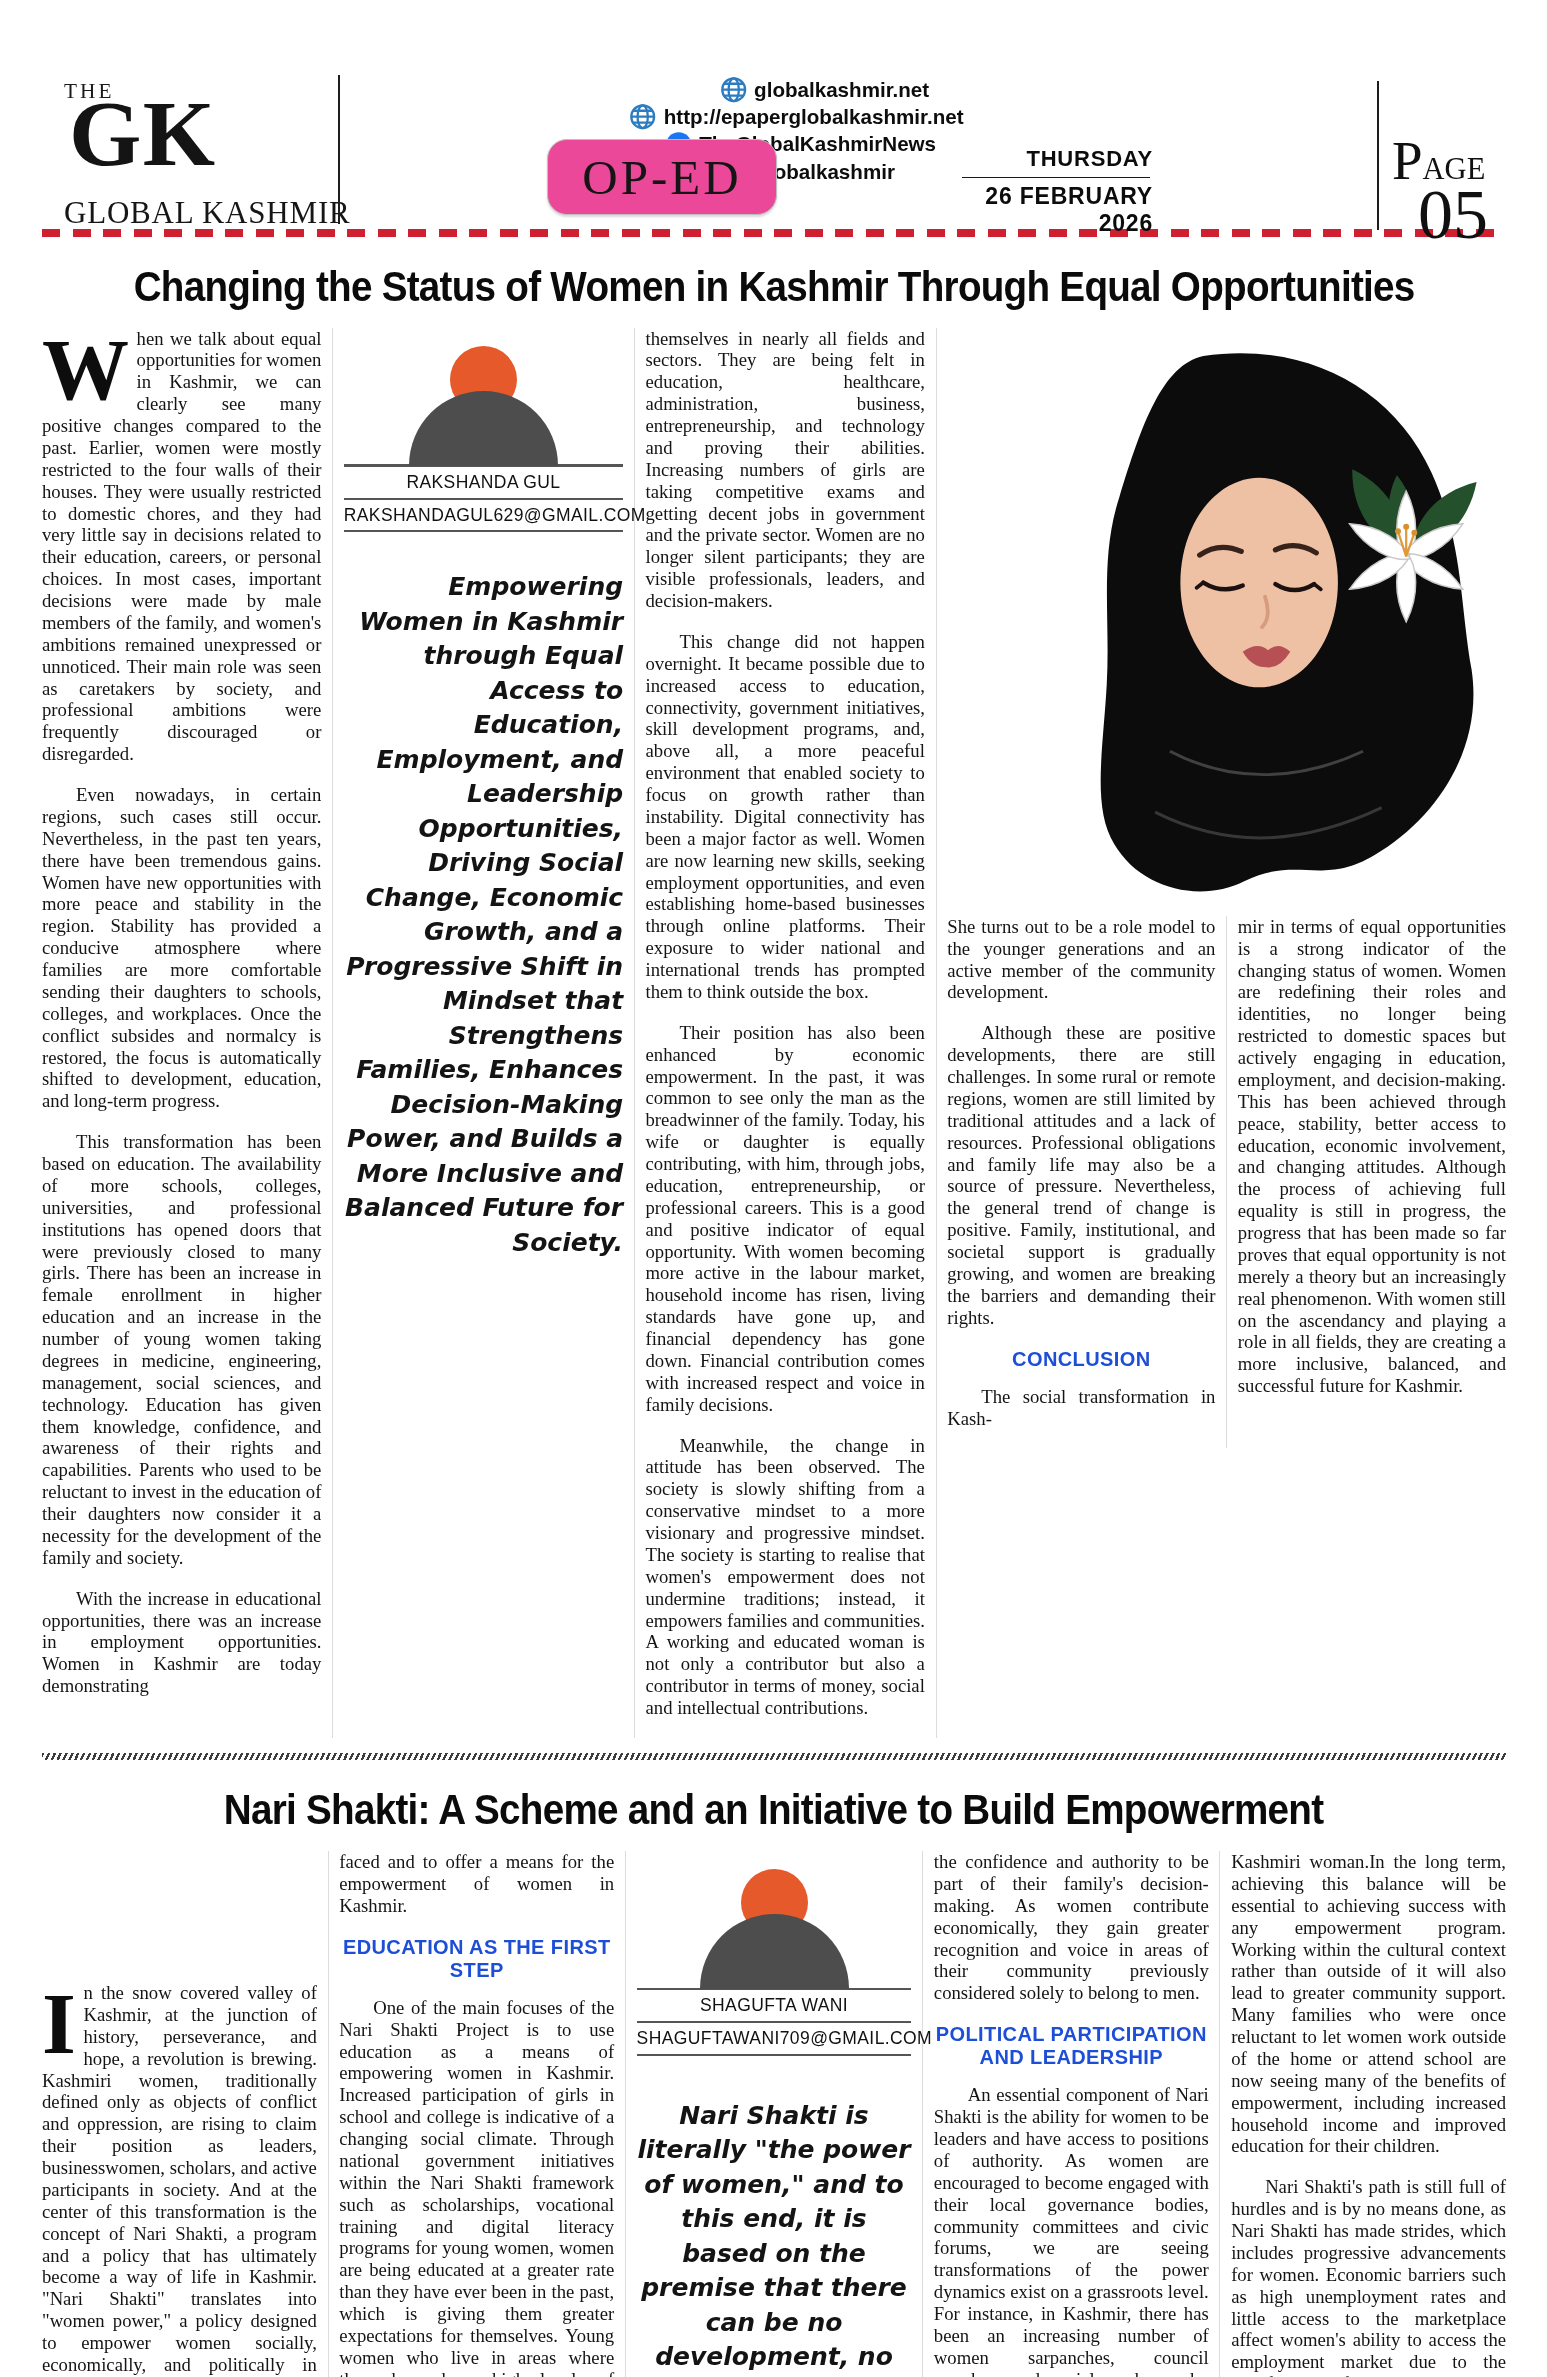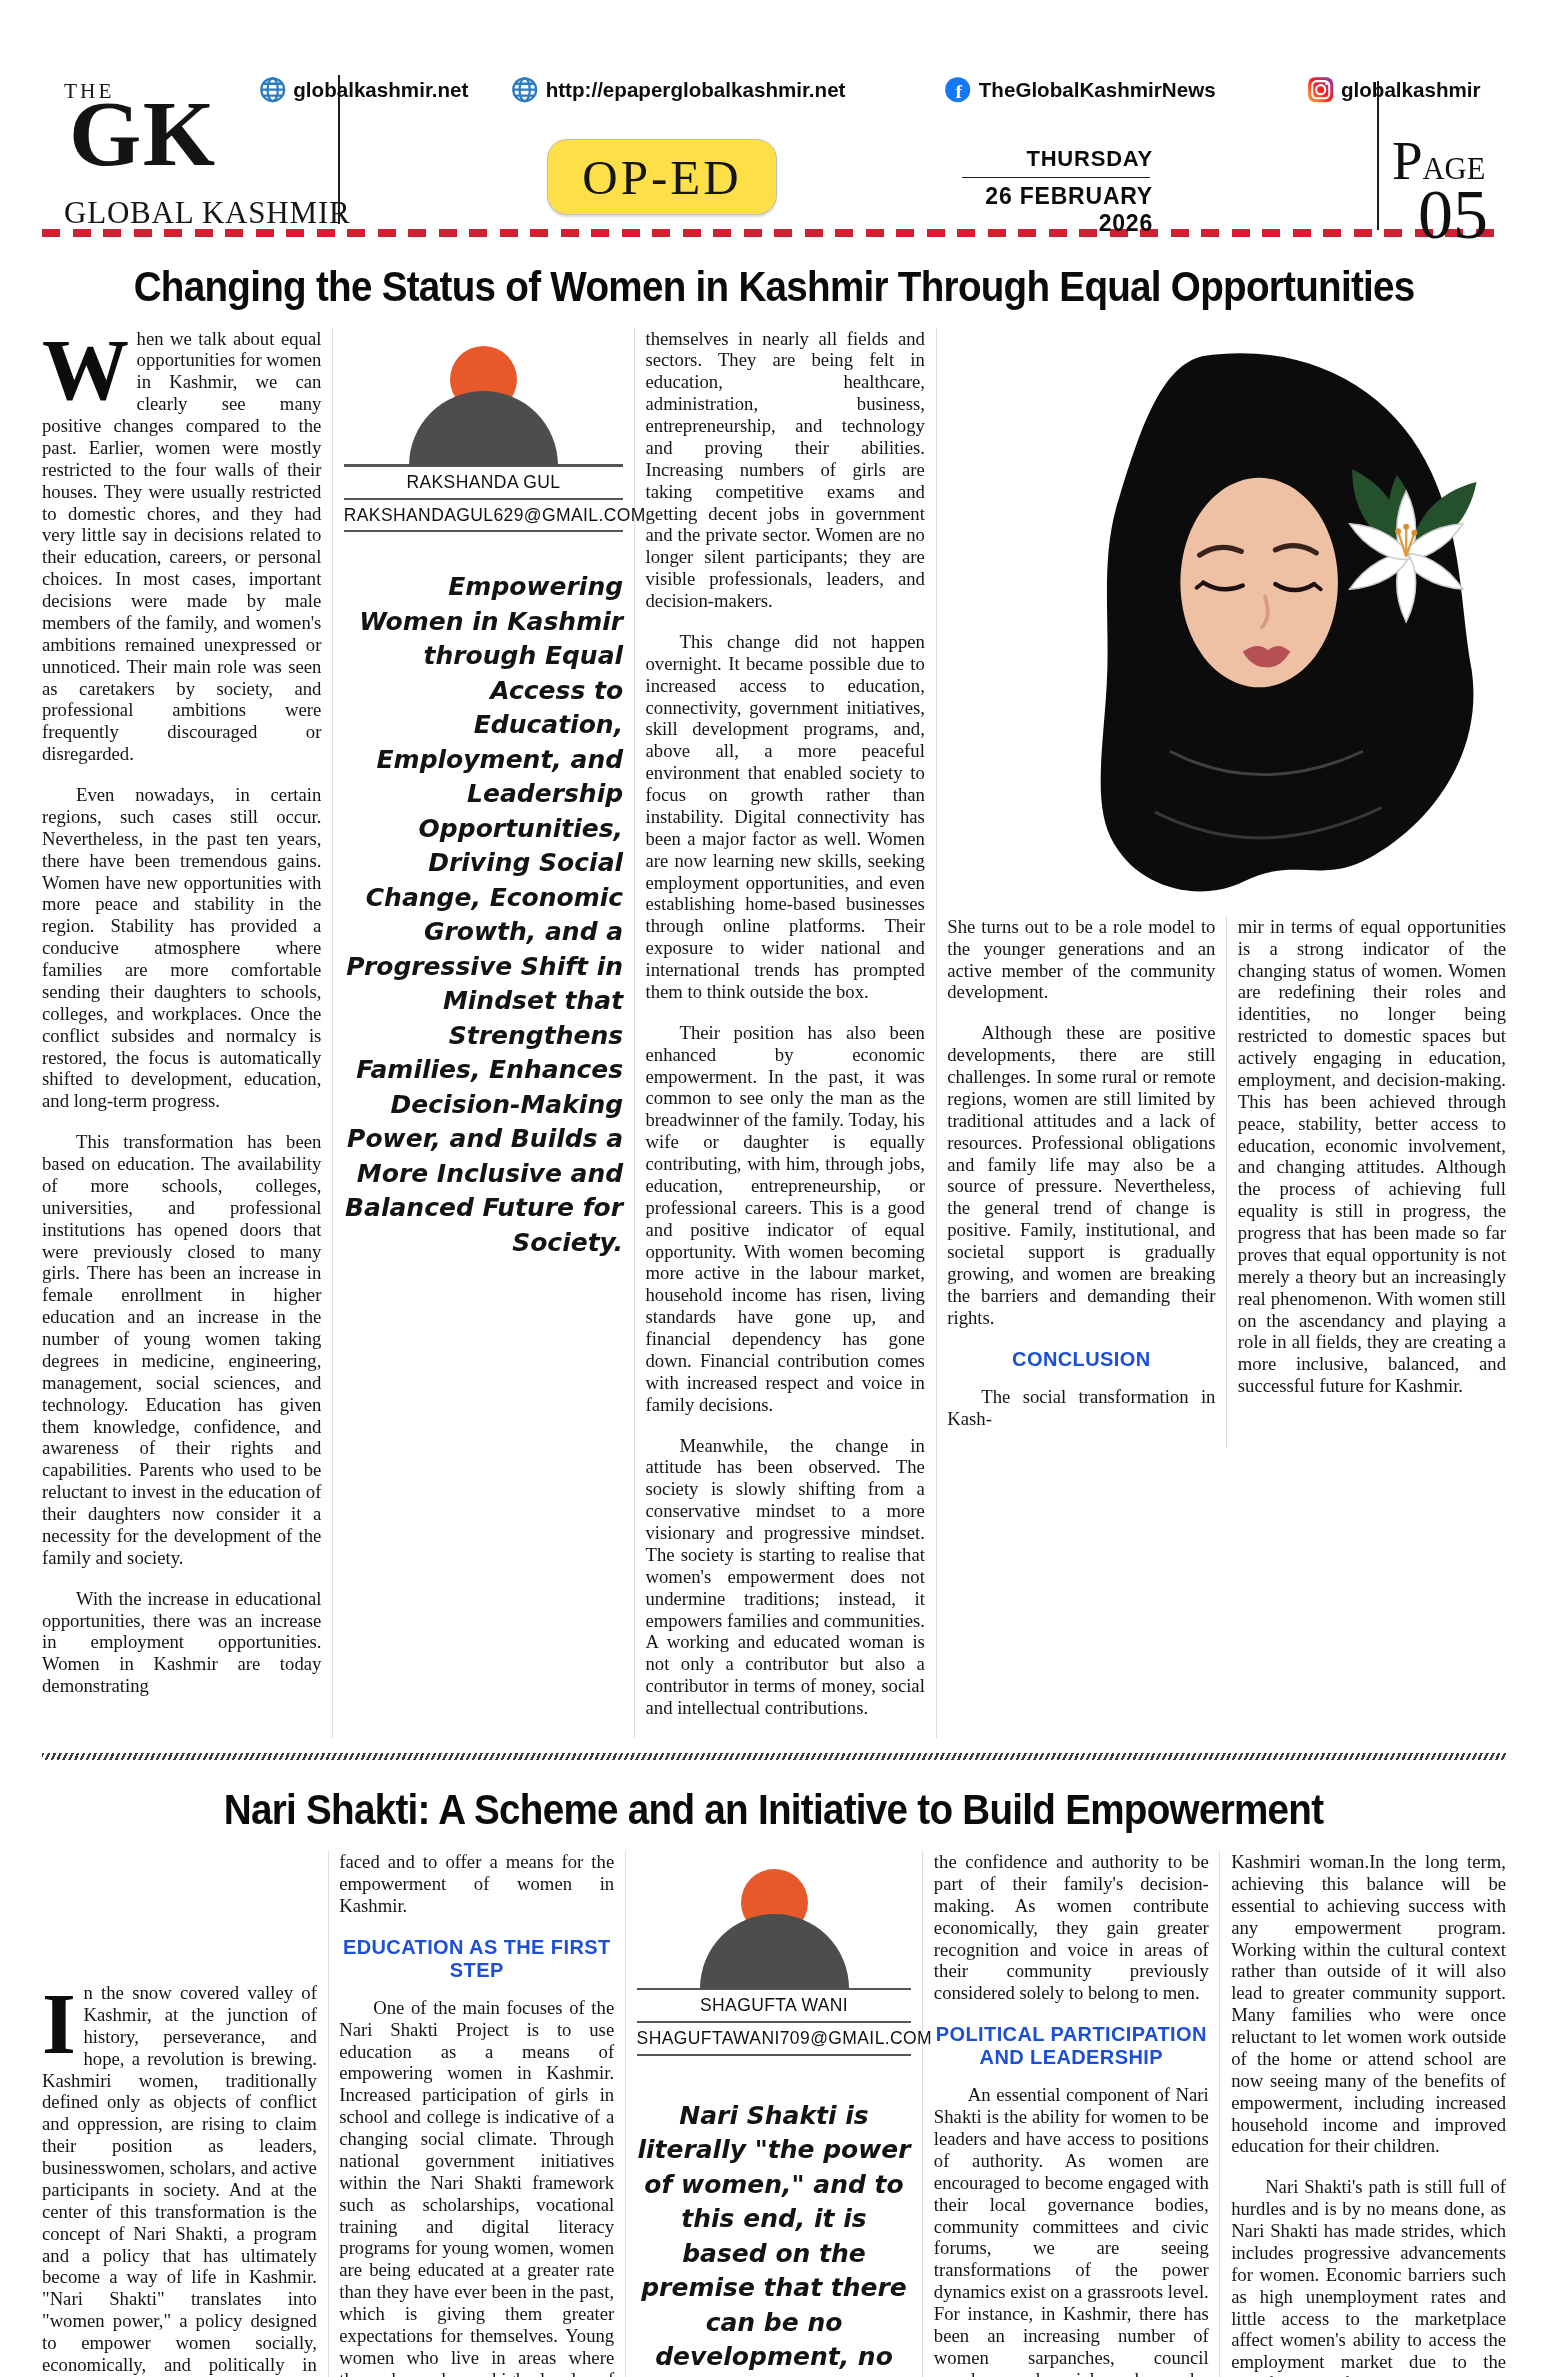--- a/index.html
+++ b/index.html
@@ -8,27 +8,27 @@
           font-family:"Liberation Serif", serif; color:#111; overflow:hidden; }
 
   
   header { position:relative; height:229px; }
   .logo-the  { position:absolute; left:64px; top:79px; font-size:21.3px; letter-spacing:3px; color:#1a1a1a; }
   .logo-gk   { position:absolute; left:69px; top:83px; font-size:93px; font-weight:bold; letter-spacing:1.5px; color:#141414; line-height:1.1;}
   .logo-name { position:absolute; left:64px; top:195px; font-size:31px; letter-spacing:0.8px; color:#161616; }
   .vrule { position:absolute; width:1.5px; background:#1d1d1d; }
   .vrule-left  { left:338px; top:75px;  height:149px; }
   .vrule-right { left:1377px; top:81px; height:149px; }
-  .links { position:absolute; left:259px; top:76px; width:1174px; display:flex; align-items:center; }
+  .links { position:absolute; left:259px; top:76px; width:1174px; display:flex; align-items:center;flex-direction:column; }
   .mlink { display:flex; align-items:center; gap:6.9px; text-decoration:none; color:#0d0d0d;
            font-family:"Liberation Sans", sans-serif; font-weight:bold; font-size:20.6px; }
   .mlink .ic { width:27.4px; height:27.4px; display:inline-block; }
   .lk0{margin-right:43px}.lk1{margin-right:99px}.lk2{margin-right:91px}.lk3{margin-right:76px}
   .oped-badge { position:absolute; left:547px; top:139px; width:230px; height:76px;
-                background:#fde047; border:1.5px solid #bfbfbf; border-radius:20px;
+                background:#ec4899; border:1.5px solid #bfbfbf; border-radius:20px;
                 display:flex; align-items:center; justify-content:center;
                 font-family:"Liberation Serif", serif; font-size:49px; letter-spacing:3px; color:#151515;
                 box-shadow:0 1.5px 2.3px rgba(0,0,0,.15); }
   .datebox { position:absolute; left:962px; top:146px; width:191px; text-align:right;
              font-family:"Liberation Sans", sans-serif; font-weight:bold; color:#0c0c0c; }
   .datebox .day { font-size:22px; letter-spacing:0.8px; }
   .dateline { width:188px; height:1.5px; background:#1a1a1a; margin:4.6px 0 5.3px; }
   .datebox .date { font-size:23px; letter-spacing:0.8px; }
   .pagebox { position:absolute; left:1392px; top:136px; width:130px; color:#101010; }
   .pageword { font-size:30.5px; }

